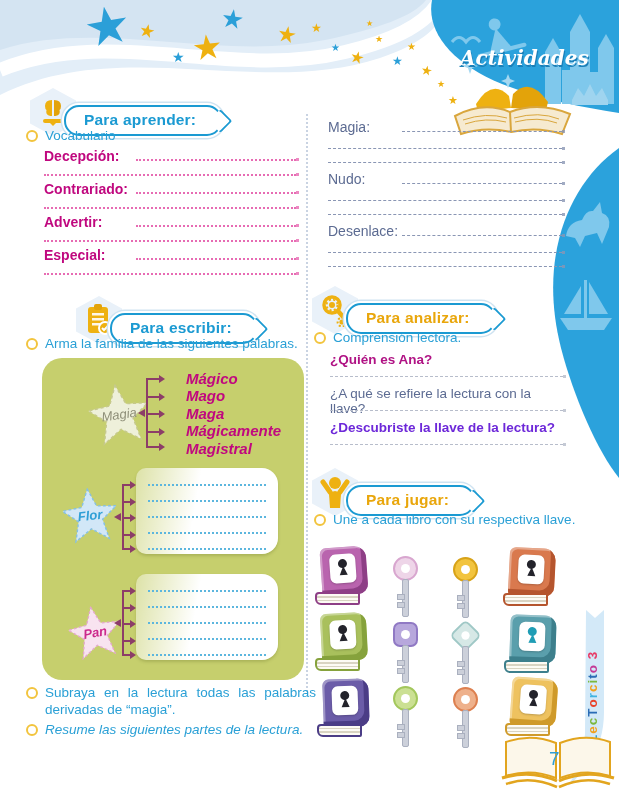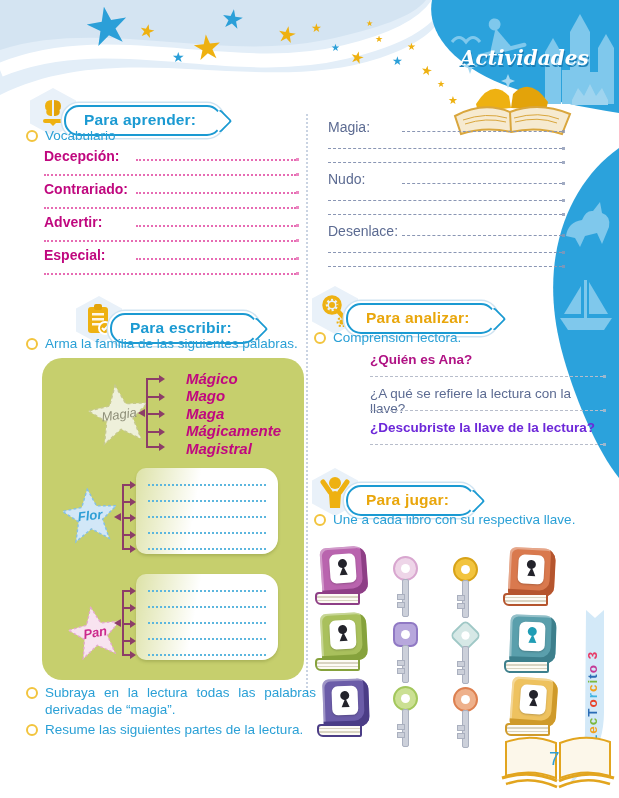--- a/index.html
+++ b/index.html
@@ -53,21 +53,21 @@
 
   
   #estructura { position:absolute; left:328px; top:118px; width:234px; color:#8a96b4; }
   .field { margin-bottom:7px; }
   .frow { display:flex; align-items:flex-end; height:17px; }
   .flabel { flex:none; width:74px; font-size:14px; color:#5c6b92; }
   .frow .wline { flex:1; margin-bottom:3px; }
   .field .full { margin-top:13px; }
 
   
-  #questions { position:absolute; left:330px; top:352px; width:233px; color:#b7bdcb;margin-left:40px; }
+  #questions { position:absolute; left:330px; top:352px; width:233px; color:#b7bdcb; }
   .q { margin-bottom:9px; }
   .qtext { font-size:13.5px; font-weight:bold; height:17px; }
   .qc-m { color:#b01284; } .qc-s { color:#5c6b92; font-weight:normal; } .qc-p { color:#6d28d9; }
   .q .full { margin-top:7px; }
 
   
   .greenbox { position:absolute; left:42px; top:358px; width:262px; height:322px;
               background:#c6cf6d; border-radius:20px; }
   .fam-star { position:absolute; }
   .fam-star svg { width:100%; height:100%; }
@@ -170,21 +170,21 @@
   
   #b-aprender { left:30px; top:88px; }
   #b-escribir { left:48px; top:296px;margin-left:28px; }
   #b-analizar { left:312px; top:286px; }
   #b-jugar    { left:312px; top:468px; }
   #bu-vocab { left:26px; top:127px; }
   #bu-arma  { left:26px; top:335px; width:292px; }
   #bu-comp  { left:314px; top:329px; }
   #bu-une   { left:314px; top:511px; width:300px; }
   #bu-subraya { left:26px; top:684px; width:290px; }
-  #bu-resume  { left:26px; top:721px; width:300px; }
+  #bu-resume  { left:26px; top:721px; width:300px;font-style:italic; }
   #booktop { position:absolute; left:446px; top:76px; pointer-events:none; }
 </style>
 </head>
 <body>
 
 <div class="page">
 
   <svg class="deco" width="619" height="520" viewBox="0 0 619 520">
     <path d="M0,95 C120,35 260,98 380,58 C422,44 442,26 452,0 L0,0 Z" fill="#e3eef8"></path>
     <path d="M0,70 C110,25 230,80 345,52 C400,39 428,22 440,0" stroke="#ffffff" stroke-width="14" fill="none"></path>

